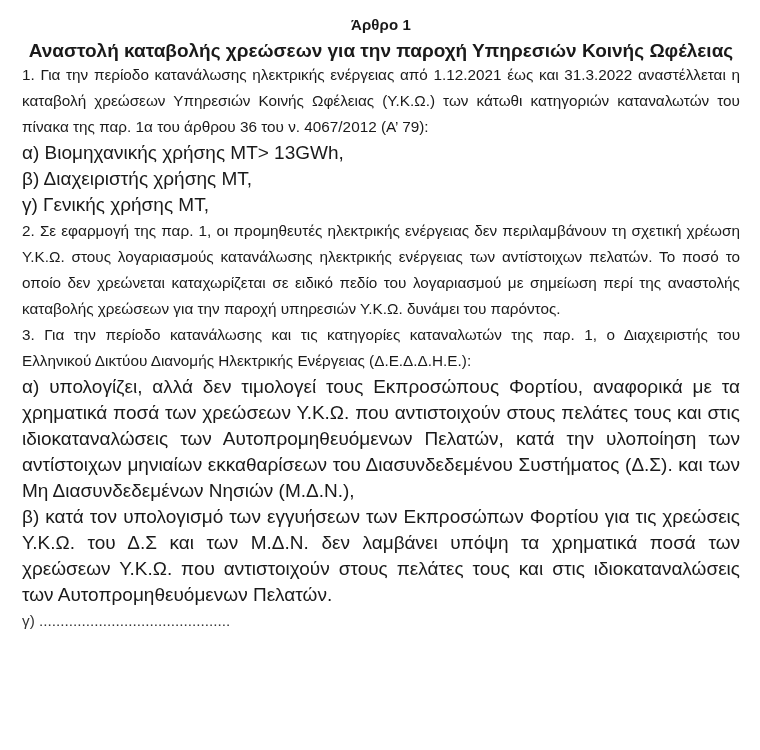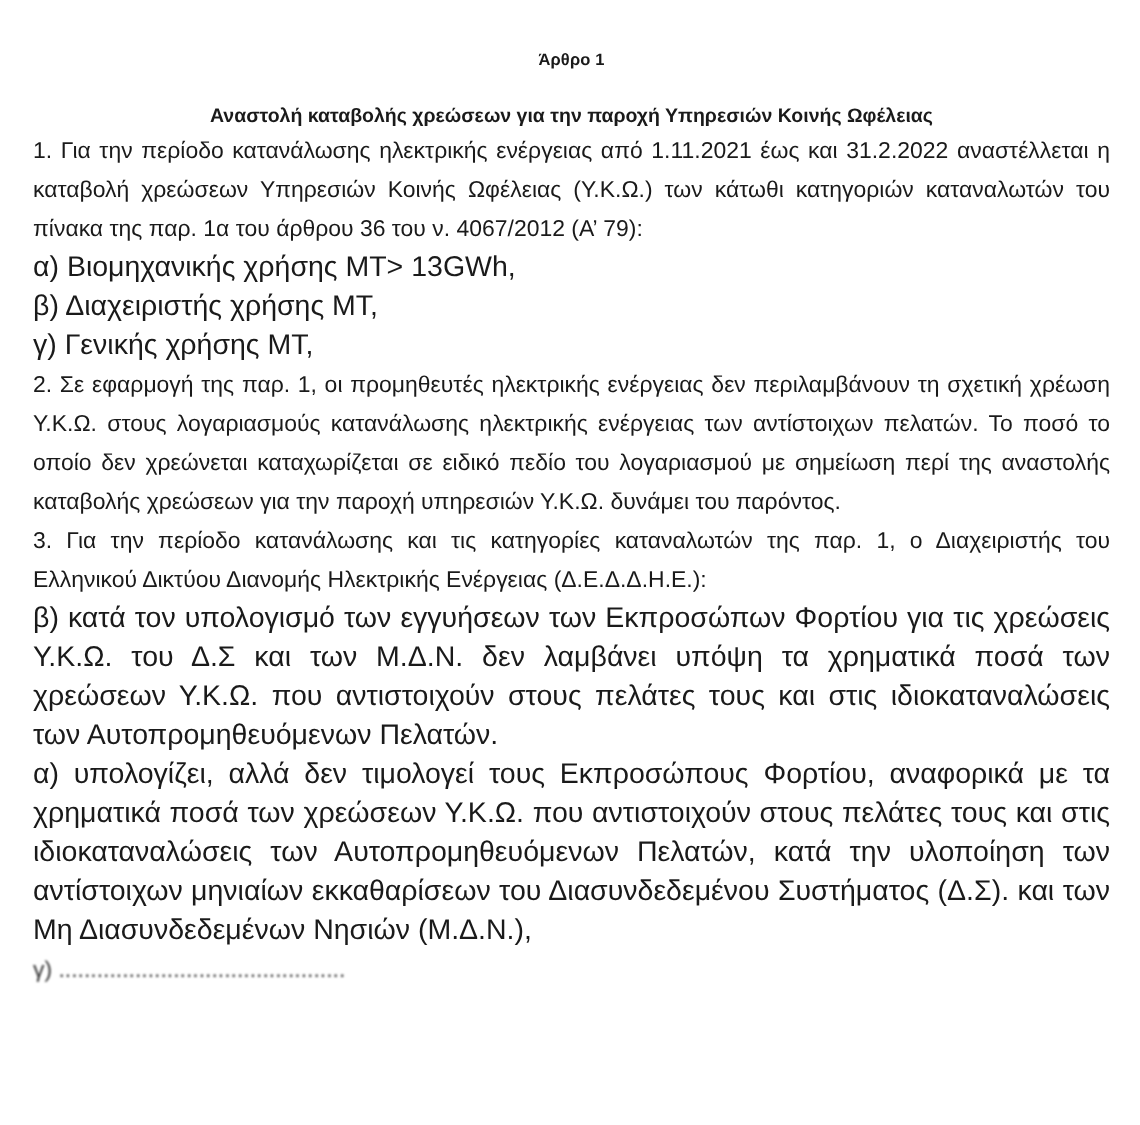--- a/index.html
+++ b/index.html
@@ -21,29 +21,29 @@
       top: 0;
       width: 760px;
       height: 750px;
       overflow: hidden;
       box-sizing: border-box;
       padding: 14px 20px 0 22px;
     }
     .title {
       text-align: center;
       font-weight: bold;
-      font-size: 11px;
+      font-size: 15px;
       line-height: 22px;
-      margin: 15px;
+      margin: 0;
       letter-spacing: 0.1px;
     }
     .subtitle {
       text-align: center;
       font-weight: bold;
-      font-size: 13px;
+      font-size: 19px;
       line-height: 22px;
       margin: 4px 0 0 0;
     }
     .para {
       font-size: 15.3px;
       line-height: 26px;
       margin: 0;
       text-align: justify;
       text-align-last: left;
     }
@@ -65,29 +65,29 @@
     }
   </style>
 </head>
 <body>
 
 <div class="page">
   <h1 class="title">Άρθρο 1</h1>
   <h2 class="subtitle">Αναστολή καταβολής χρεώσεων για την παροχή Υπηρεσιών Κοινής Ωφέλειας</h2>
 
   <section>
-    <p class="para just-full" style="text-align-last:left;">1. Για την περίοδο κατανάλωσης ηλεκτρικής ενέργειας από 1.11.2021 έως και 31.2.2022 αναστέλλεται η καταβολή χρεώσεων Υπηρεσιών Κοινής Ωφέλειας (Υ.Κ.Ω.) των κάτωθι κατηγοριών καταναλωτών του πίνακα της παρ. 1α του άρθρου 36 του ν. 4067/2012 (Α’ 79):</p>
+    <p class="para just-full" style="text-align-last:left;">1. Για την περίοδο κατανάλωσης ηλεκτρικής ενέργειας από 1.12.2021 έως και 31.3.2022 αναστέλλεται η καταβολή χρεώσεων Υπηρεσιών Κοινής Ωφέλειας (Υ.Κ.Ω.) των κάτωθι κατηγοριών καταναλωτών του πίνακα της παρ. 1α του άρθρου 36 του ν. 4067/2012 (Α’ 79):</p>
     <p class="item">α) Βιομηχανικής χρήσης ΜΤ&gt; 13GWh,</p>
     <p class="item">β) Διαχειριστής χρήσης ΜΤ,</p>
     <p class="item">γ) Γενικής χρήσης ΜΤ,</p>
   </section>
 
   <section>
     <p class="para just-full">2. Σε εφαρμογή της παρ. 1, οι προμηθευτές ηλεκτρικής ενέργειας δεν περιλαμβάνουν τη σχετική χρέωση Υ.Κ.Ω. στους λογαριασμούς κατανάλωσης ηλεκτρικής ενέργειας των αντίστοιχων πελατών. Το ποσό το οποίο δεν χρεώνεται καταχωρίζεται σε ειδικό πεδίο του λογαριασμού με σημείωση περί της αναστολής καταβολής χρεώσεων για την παροχή υπηρεσιών Υ.Κ.Ω. δυνάμει του παρόντος.</p>
   </section>
 
   <section>
     <p class="para just-full">3. Για την περίοδο κατανάλωσης και τις κατηγορίες καταναλωτών της παρ. 1, ο Διαχειριστής του Ελληνικού Δικτύου Διανομής Ηλεκτρικής Ενέργειας (Δ.Ε.Δ.Δ.Η.Ε.):</p>
+    <p class="item">α) υπολογίζει, αλλά δεν τιμολογεί τους Εκπροσώπους Φορτίου, αναφορικά με τα χρηματικά ποσά των χρεώσεων Υ.Κ.Ω. που αντιστοιχούν στους πελάτες τους και στις ιδιοκαταναλώσεις των Αυτοπρομηθευόμενων Πελατών, κατά την υλοποίηση των αντίστοιχων μηνιαίων εκκαθαρίσεων του Διασυνδεδεμένου Συστήματος (Δ.Σ). και των Μη Διασυνδεδεμένων Νησιών (Μ.Δ.Ν.),</p>
     <p class="item">β) κατά τον υπολογισμό των εγγυήσεων των Εκπροσώπων Φορτίου για τις χρεώσεις Υ.Κ.Ω. του Δ.Σ και των Μ.Δ.Ν. δεν λαμβάνει υπόψη τα χρηματικά ποσά των χρεώσεων Υ.Κ.Ω. που αντιστοιχούν στους πελάτες τους και στις ιδιοκαταναλώσεις των Αυτοπρομηθευόμενων Πελατών.</p>
-    <p class="item">α) υπολογίζει, αλλά δεν τιμολογεί τους Εκπροσώπους Φορτίου, αναφορικά με τα χρηματικά ποσά των χρεώσεων Υ.Κ.Ω. που αντιστοιχούν στους πελάτες τους και στις ιδιοκαταναλώσεις των Αυτοπρομηθευόμενων Πελατών, κατά την υλοποίηση των αντίστοιχων μηνιαίων εκκαθαρίσεων του Διασυνδεδεμένου Συστήματος (Δ.Σ). και των Μη Διασυνδεδεμένων Νησιών (Μ.Δ.Ν.),</p>
     <p class="clipped">γ) .............................................</p>
   </section>
 </div>
 
 </body></html>

